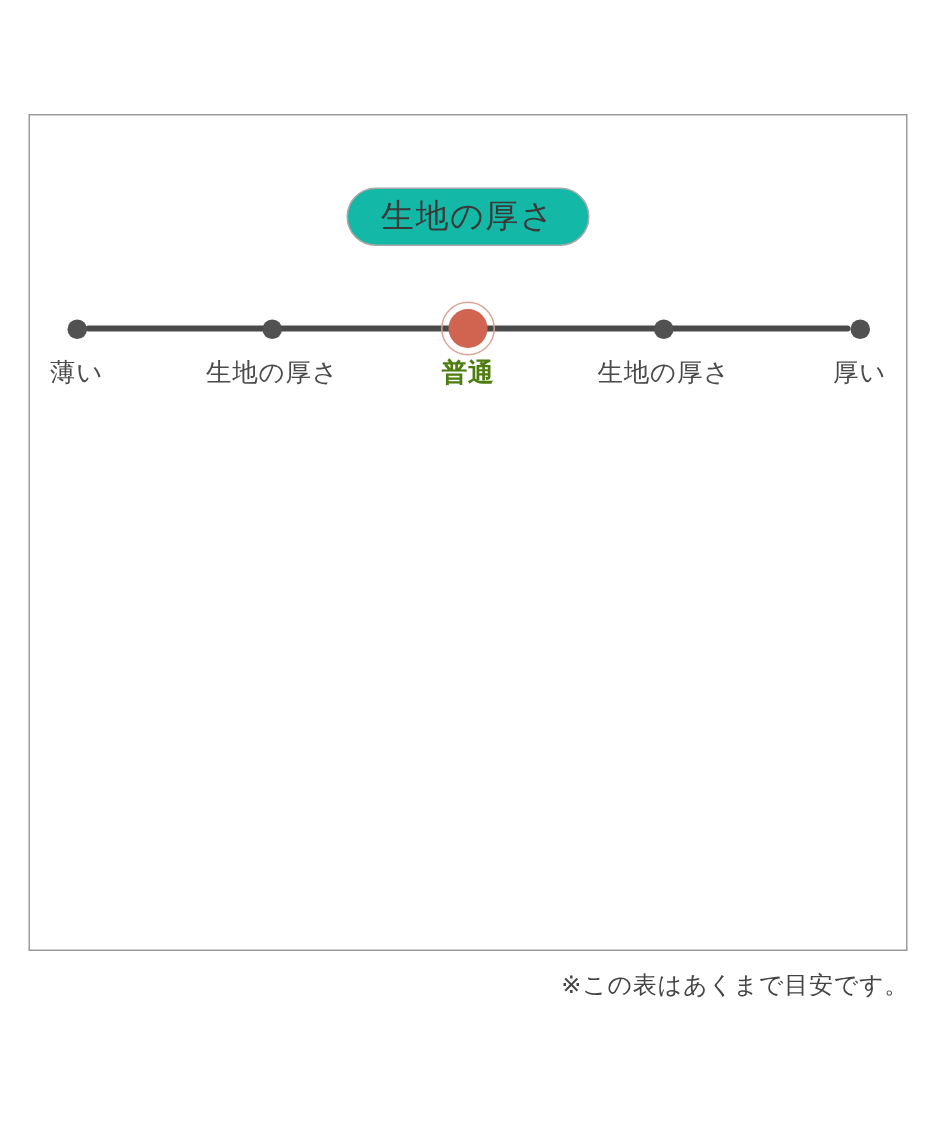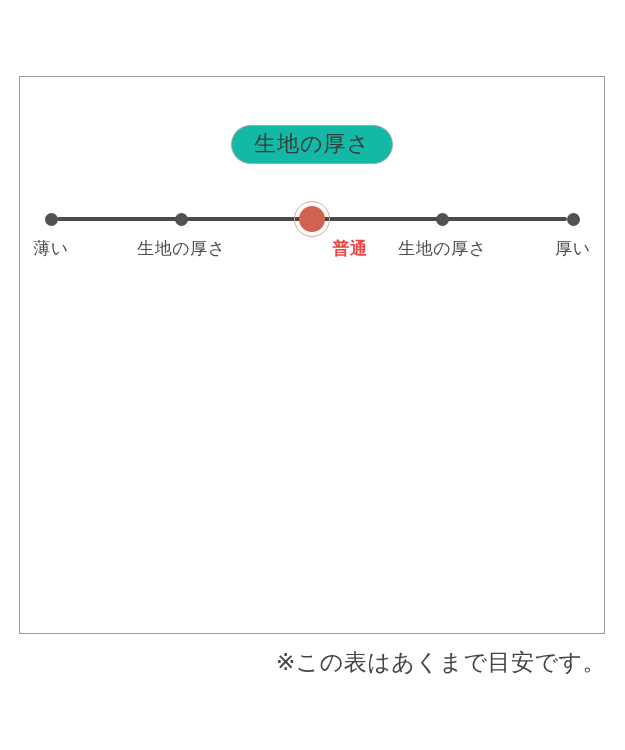--- a/index.html
+++ b/index.html
@@ -119,30 +119,29 @@
     top: 0;
     transform: translateX(-50%);
     font-size: 17px;
     line-height: 26px;
     color: #4a4a4a;
     white-space: nowrap;
     letter-spacing: 0.5px;
   }
   .tick-label.selected {
     font-weight: bold;
-    color: #ef4444;
-    margin-left: 38px;
+    color: #4d7c0f;
   }
 
   
   .footnote {
     position: absolute;
     right: 19px;
     top: 648px;
-    font-size: 23px;
+    font-size: 16px;
     line-height: 1.3;
     color: #444444;
     letter-spacing: 0.5px;
     white-space: nowrap;
   }
 </style>
 </head>
 <body>
 
 <div class="spec-card">

